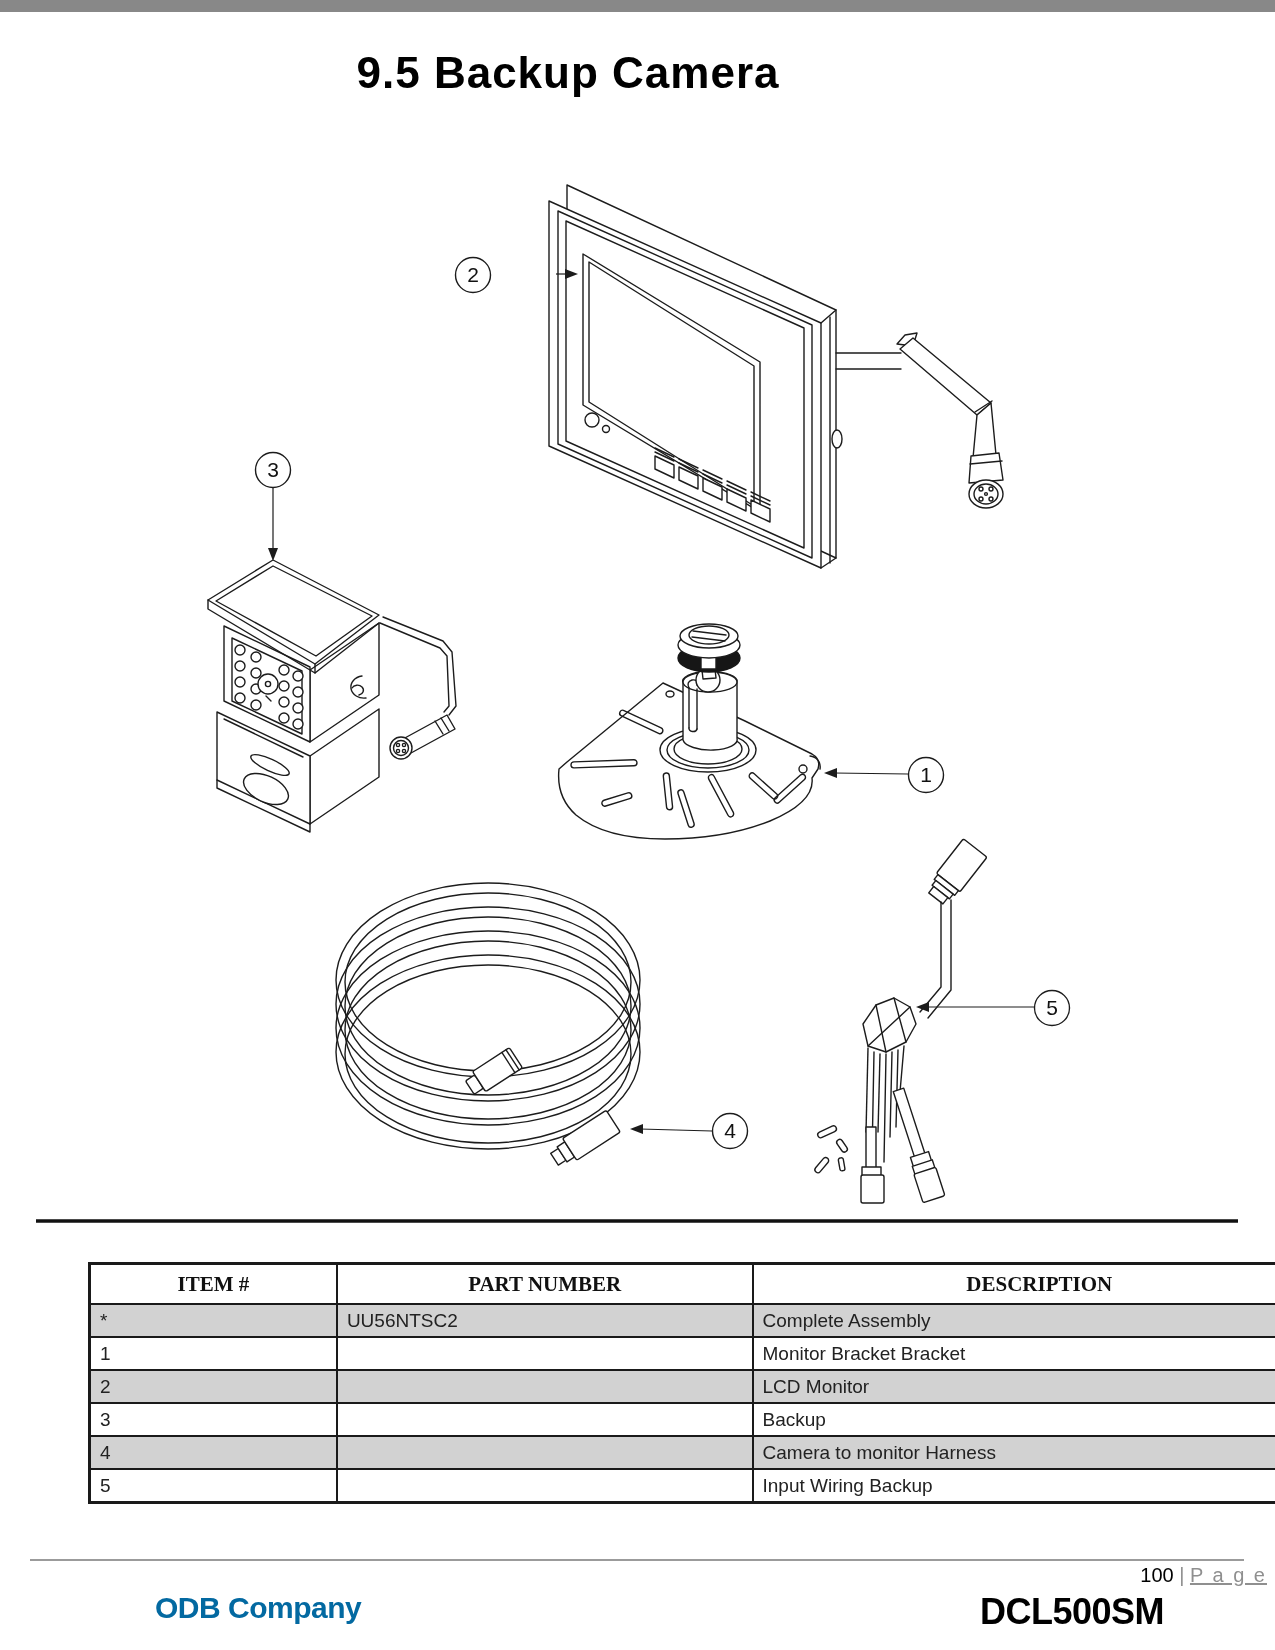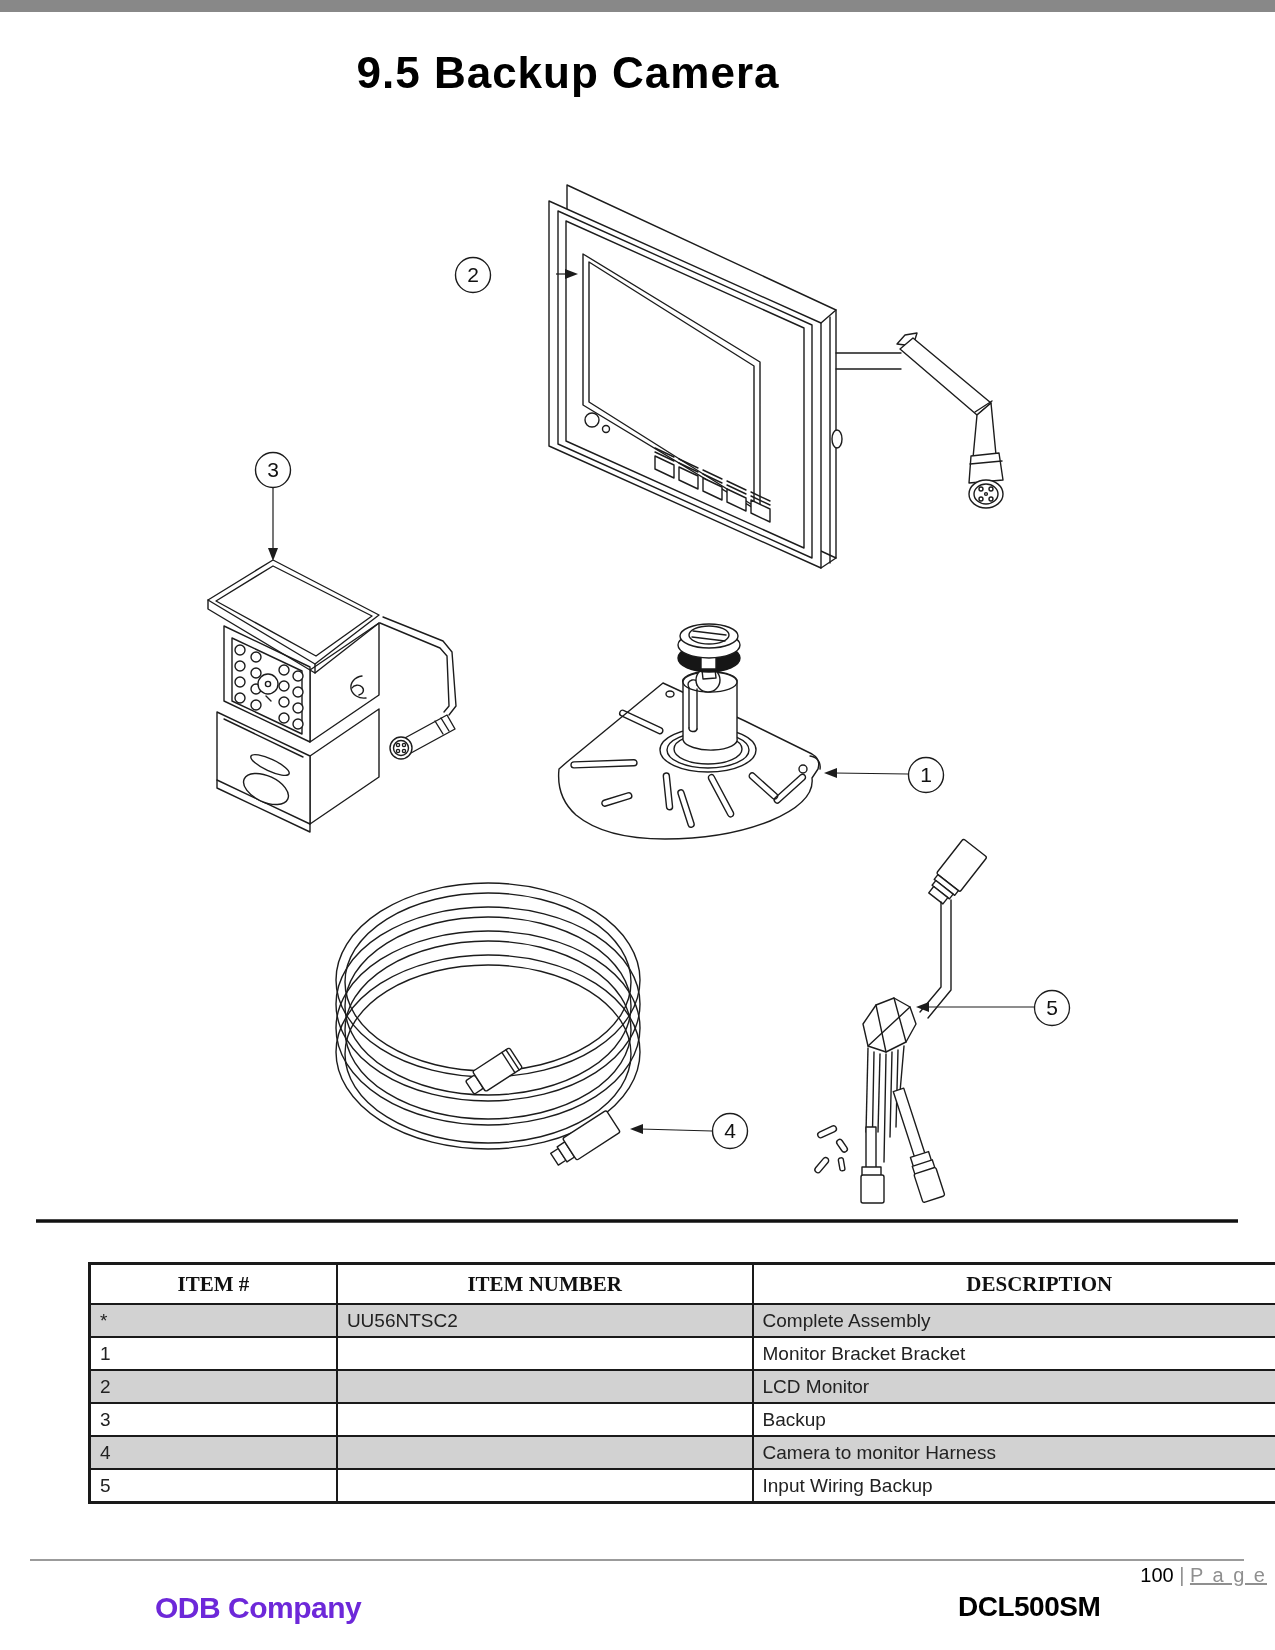--- a/index.html
+++ b/index.html
@@ -32,22 +32,22 @@
   table.parts td{
     font-size:19px;color:#222;height:31px;border:2px solid #1a1a1a;
     padding:0 4px 0 9px;vertical-align:middle;white-space:nowrap;overflow:hidden;
   }
   table.parts tr.shaded td{background:#d2d2d2;}
 
   .footer-line{position:absolute;left:30px;top:1547px;width:1214px;height:2px;background:#9b9b9b;}
   .page-num{position:absolute;top:1552px;right:8px;font-size:20px;color:#000;white-space:nowrap;}
   .page-num .gray{color:#8f8f8f;}
   .page-num .pageword{letter-spacing:2px;text-decoration:underline;}
-  .company{position:absolute;left:155px;top:1579px;font-size:30px;font-weight:bold;color:#6d28d9;letter-spacing:-0.5px;}
-  .model{position:absolute;left:958px;top:1579px;font-size:28px;font-weight:bold;color:#000;letter-spacing:-0.5px;}
+  .company{position:absolute;left:155px;top:1579px;font-size:30px;font-weight:bold;color:#0369a1;letter-spacing:-0.5px;}
+  .model{position:absolute;left:980px;top:1579px;font-size:36px;font-weight:bold;color:#000;letter-spacing:-0.5px;}
 </style>
 </head>
 <body>
 
 <div class="page">
 
   <div class="title">9.5 Backup Camera</div>
 
   <svg class="diagram" viewBox="0 128 1275 1092" xmlns="http://www.w3.org/2000/svg">
 
@@ -301,21 +301,21 @@
 
   <table class="parts">
     <colgroup>
       <col style="width:20%">
         <col style="width:33.6%">
         <col style="width:46.4%">
     </colgroup>
     <thead>
       <tr>
         <th>ITEM #</th>
-        <th>ITEM NUMBER</th>
+        <th>PART NUMBER</th>
         <th>DESCRIPTION</th>
       </tr>
     </thead>
     <tbody>
         <tr class="shaded">
           <td>*</td>
           <td>UU56NTSC2</td>
           <td>Complete Assembly</td>
         </tr>
         <tr>

